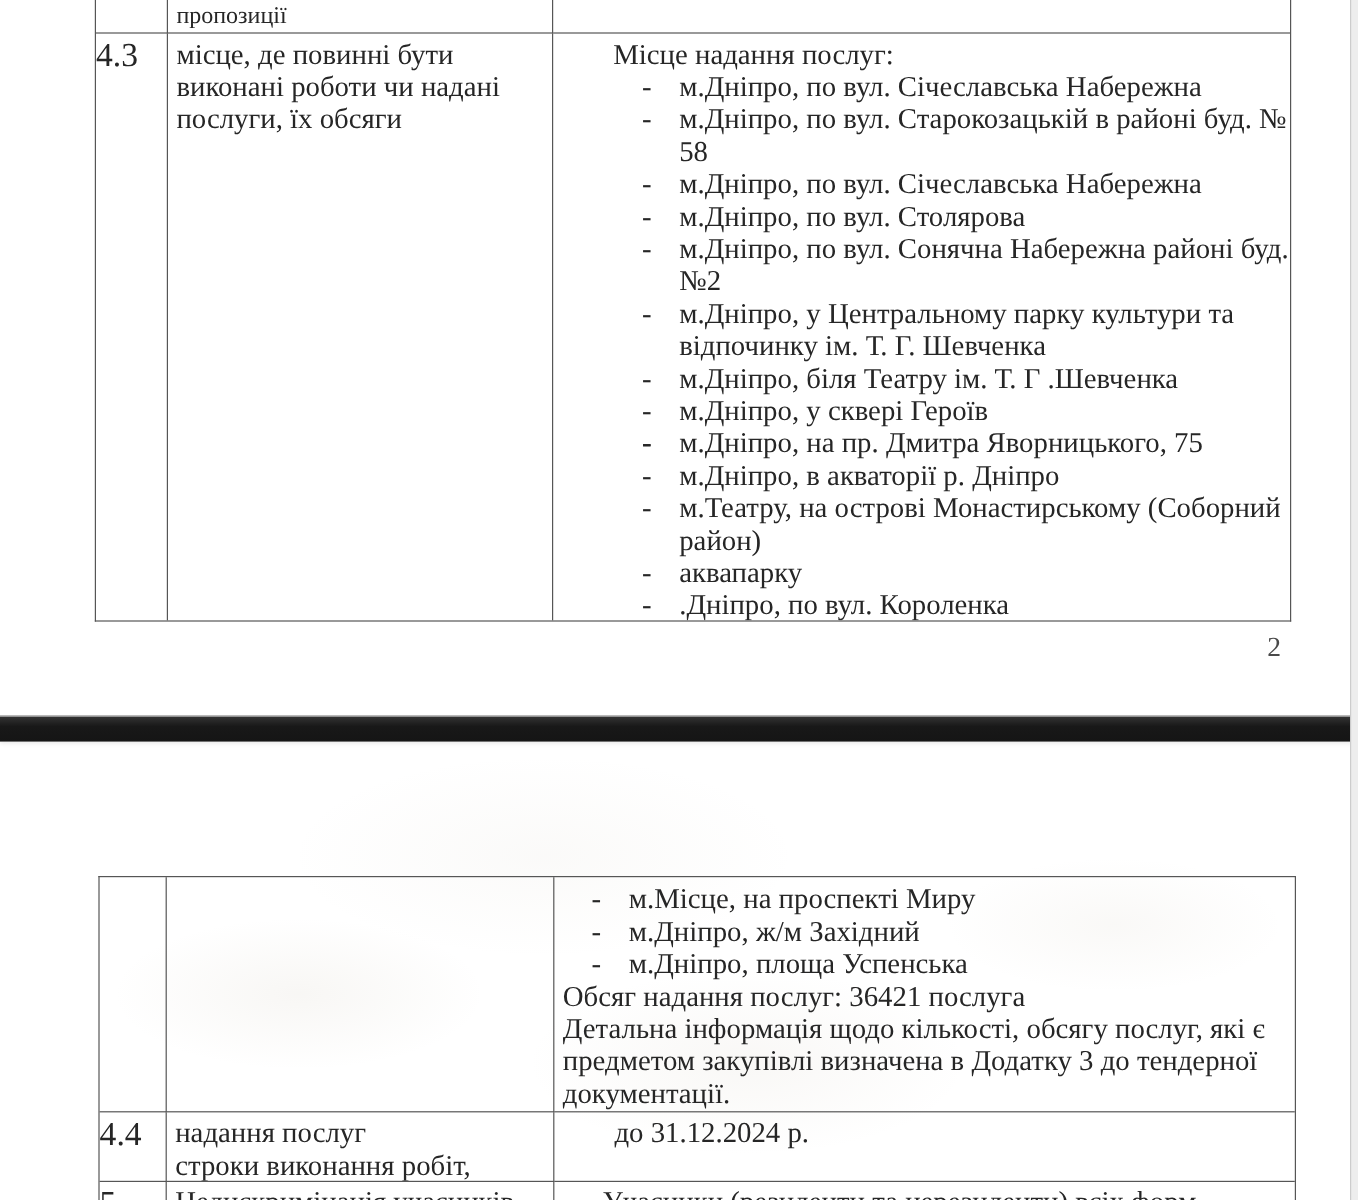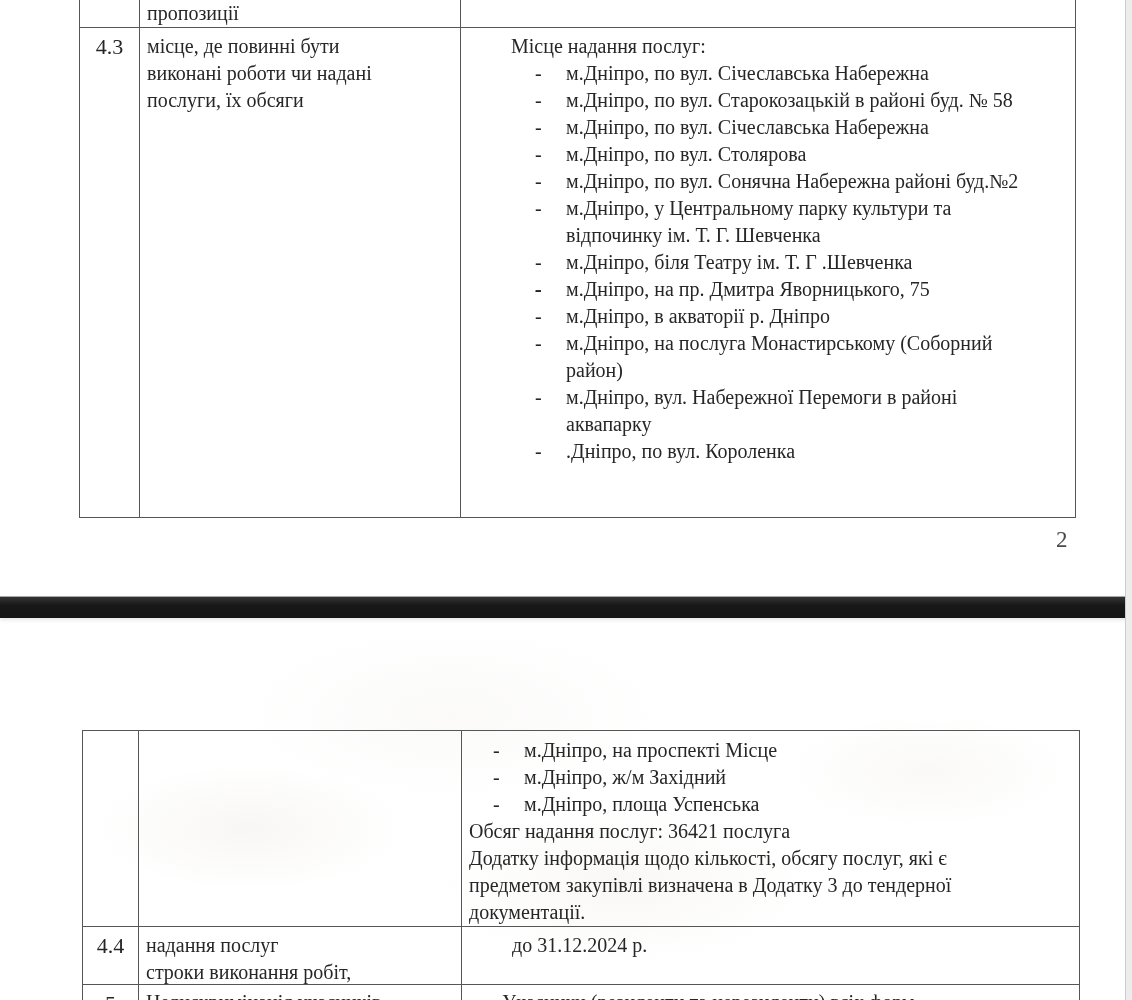--- a/index.html
+++ b/index.html
@@ -57,23 +57,23 @@
   }
   .tbl2 {
     left: 82px; top: 730px; width: 996px; height: 270px;
     grid-template-columns: 56px 323px 1fr;
     grid-template-rows: 196px 58px 1fr;
     border-left: 1px solid var(--line);
     border-right: 1px solid var(--line);
     border-top: 1px solid var(--line);
   }
 
-  .txt { font-size: 20px; line-height: 27px; }
+  .txt { font-size: 24px; line-height: 27px; }
   .partial-label { padding: 0 0 0 7px; line-height: 26px; font-size: 20px; }
-  .num { text-align: center; padding-top: 5px; font-size: 22px; }
+  .num { padding-top: 5px; font-size: 28px; }
   .lbl { padding: 5px 8px 0 7px; }
   .content { padding-top: 6px; }
   .content.tight { padding-top: 5px; margin-left: 43px; }
   .line { padding-left: 7px; }
   .bullet { position: relative; padding-left: 62px; }
   .bullet .dash { position: absolute; left: 31px; top: 0; }
   .cont { padding-left: 62px; }
 
   .pagenum {
     position: absolute; left: 1056px; top: 527px;
@@ -109,27 +109,27 @@
         <div class="content tight txt">
           <div class="line">Місце надання послуг:</div>
           <div class="bullet"><span class="dash">-</span><span>м.Дніпро, по вул. Січеславська Набережна</span></div>
           <div class="bullet"><span class="dash">-</span><span>м.Дніпро, по вул. Старокозацькій в районі буд. № 58</span></div>
           <div class="bullet"><span class="dash">-</span><span>м.Дніпро, по вул. Січеславська Набережна</span></div>
           <div class="bullet"><span class="dash">-</span><span>м.Дніпро, по вул. Столярова</span></div>
           <div class="bullet"><span class="dash">-</span><span>м.Дніпро, по вул. Сонячна Набережна районі буд.№2</span></div>
           <div class="bullet"><span class="dash">-</span><span>м.Дніпро, у Центральному парку культури та</span></div>
           <div class="cont">відпочинку ім. Т. Г. Шевченка</div>
           <div class="bullet"><span class="dash">-</span><span>м.Дніпро, біля Театру ім. Т. Г .Шевченка</span></div>
-          <div class="bullet"><span class="dash">-</span></div>
+          <div class="bullet"><span class="dash">-</span><span>м.Дніпро, у сквері Героїв</span></div>
           <div class="bullet"><span class="dash">-</span></div>
           <div class="bullet"><span class="dash">-</span><span>м.Дніпро, на пр. Дмитра Яворницького, 75</span></div>
           <div class="bullet"><span class="dash">-</span><span>м.Дніпро, в акваторії р. Дніпро</span></div>
-          <div class="bullet"><span class="dash">-</span><span>м.Дніпро, на послуга Монастирському (Соборний</span></div>
+          <div class="bullet"><span class="dash">-</span><span>м.Театру, на острові Монастирському (Соборний</span></div>
           <div class="cont">район)</div>
-          <div class="bullet"><span class="dash">-</span><span>м.Дніпро, вул. Набережної Перемоги в районі</span></div>
+          <div class="bullet"><span class="dash">-</span></div>
           <div class="cont">аквапарку</div>
           <div class="bullet"><span class="dash">-</span><span>.Дніпро, по вул. Короленка</span></div>
         </div>
       </div>
     </div>
 
     <div class="pagenum">2</div>
   </div>
 
   <div class="separator"></div>
@@ -137,25 +137,25 @@
   <div class="page page2">
     <div class="texture"></div>
   </div>
 
   <div class="tbl tbl2">
 
     <div class="cell b-r b-b"></div>
     <div class="cell b-r b-b"></div>
     <div class="cell b-b">
       <div class="content txt">
-        <div class="bullet"><span class="dash">-</span><span>м.Дніпро, на проспекті Місце</span></div>
+        <div class="bullet"><span class="dash">-</span><span>м.Місце, на проспекті Миру</span></div>
         <div class="bullet"><span class="dash">-</span><span>м.Дніпро, ж/м Західний</span></div>
         <div class="bullet"><span class="dash">-</span><span>м.Дніпро, площа Успенська</span></div>
         <div class="line">Обсяг надання послуг: 36421  послуга</div>
-        <div class="line">Додатку інформація щодо кількості, обсягу послуг, які є</div>
+        <div class="line">Детальна інформація щодо кількості, обсягу послуг, які є</div>
         <div class="line">предметом закупівлі визначена в Додатку 3 до тендерної</div>
         <div class="line">документації.</div>
       </div>
     </div>
 
     <div class="cell b-r b-b">
       <div class="num txt">4.4</div>
     </div>
     <div class="cell b-r b-b">
       <div class="lbl txt">

